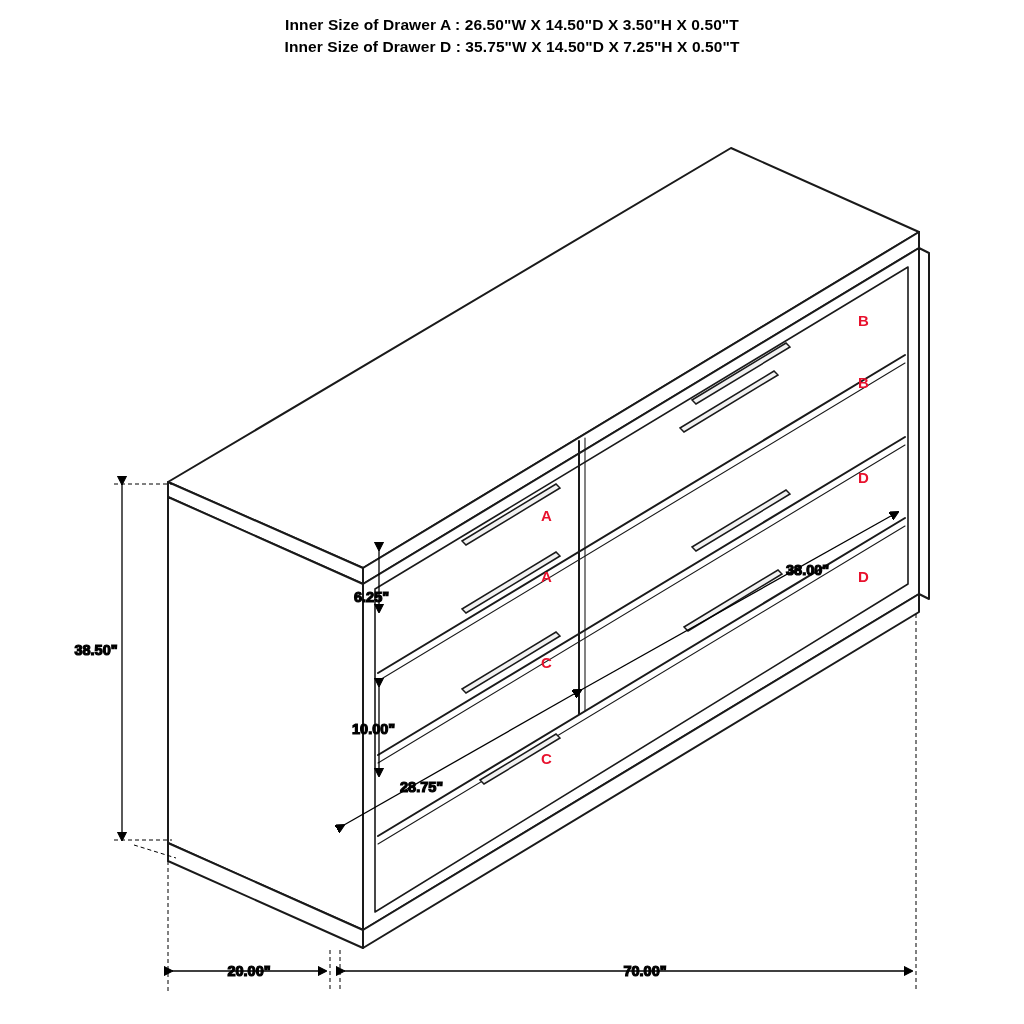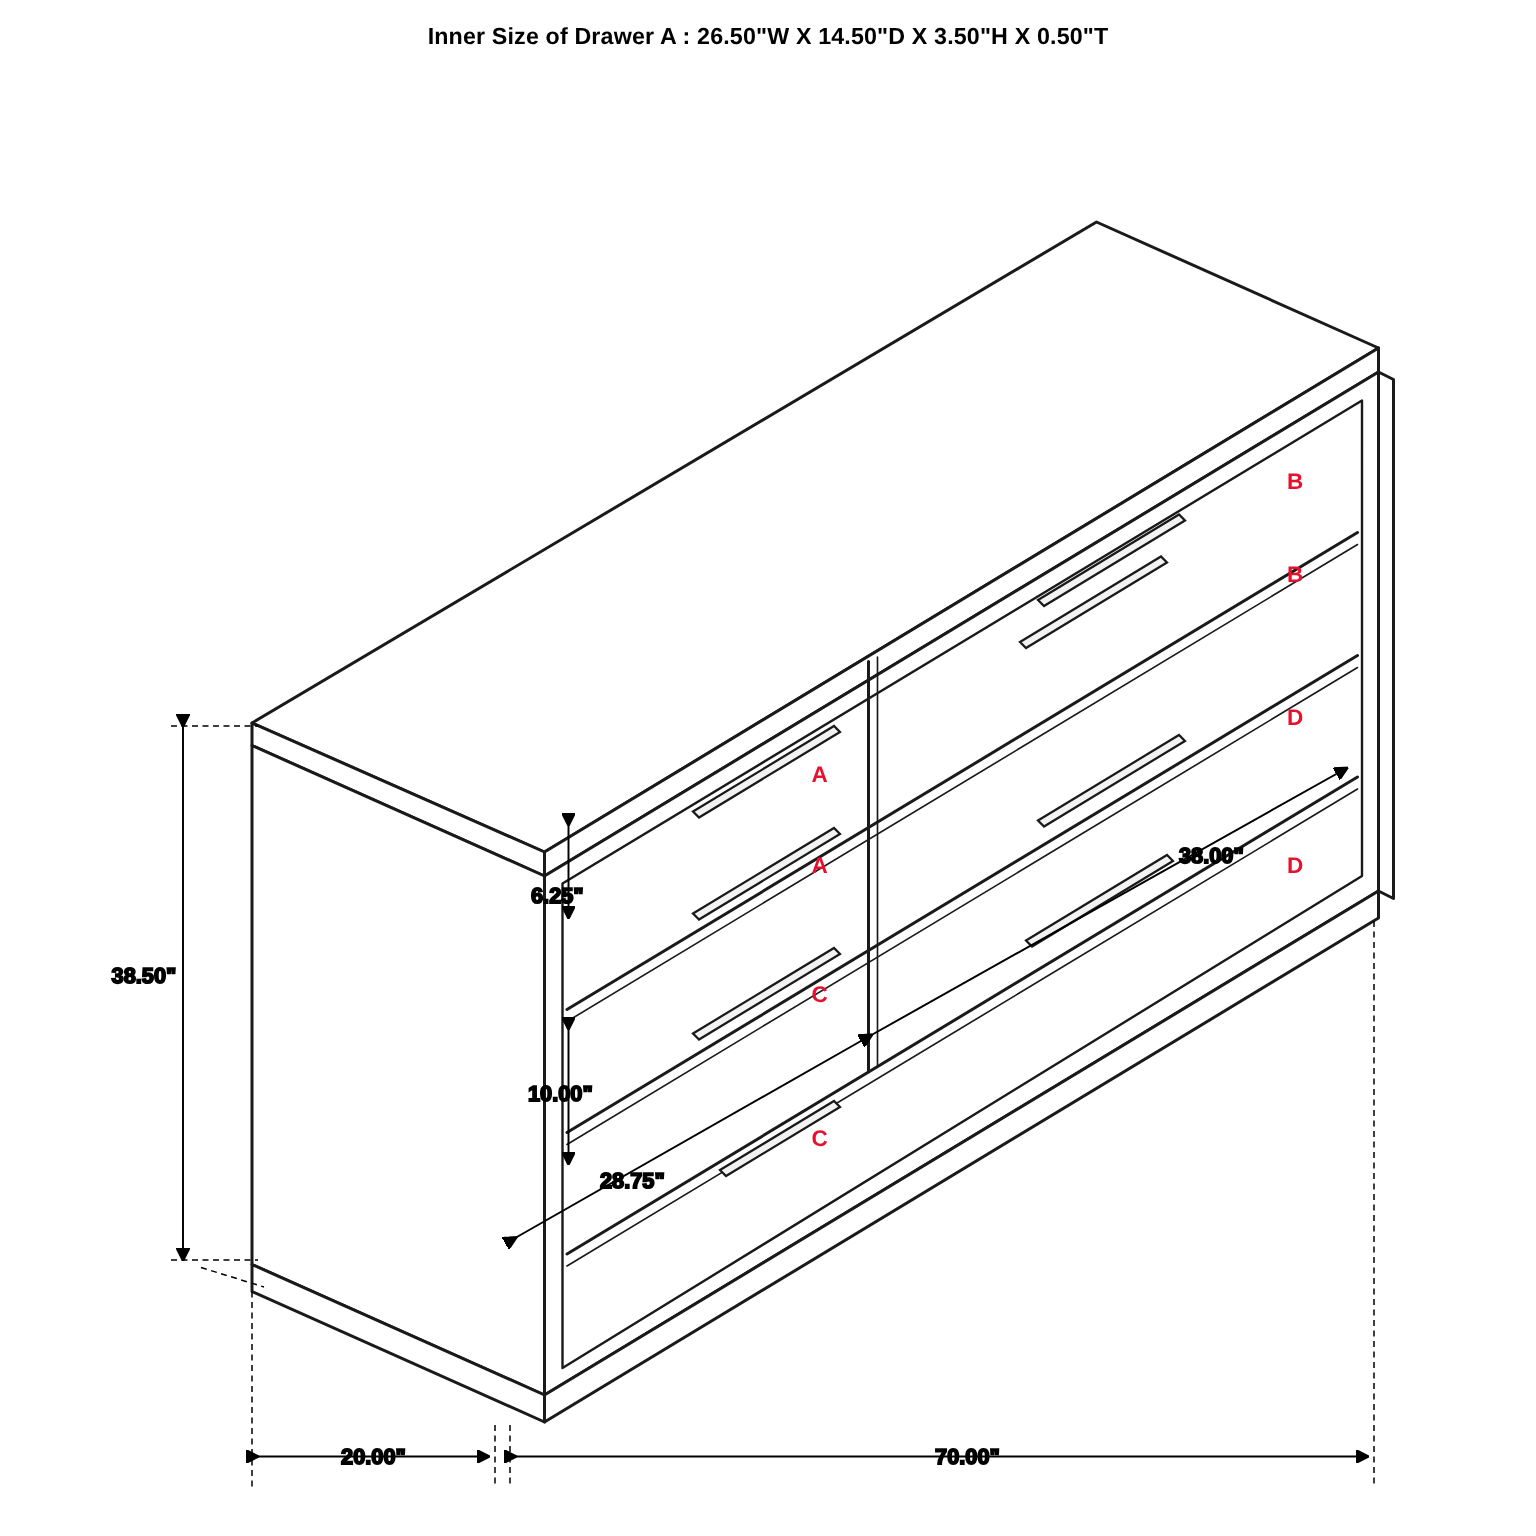--- a/index.html
+++ b/index.html
@@ -53,20 +53,21 @@
     fill: #e8112d;
   }
 </style>
 </head>
 <body>
 
 <div id="stage">
 
   <div class="spec-list">
     <div class="spec-line">Inner Size of Drawer A : 26.50"W X 14.50"D X 3.50"H X 0.50"T</div>
+    <div class="spec-line">Inner Size of Drawer D : 35.75"W X 14.50"D X 7.25"H X 0.50"T</div>
   </div>
 
   <svg id="drawing" viewBox="0 0 1024 1024">
 
     <g fill="#ffffff" stroke="#1a1a1a" stroke-width="2" stroke-linejoin="round" stroke-linecap="round">
 
       <polygon points="731,148 919,232 363,568 168,482"></polygon>
 
       <polygon points="168,482 363,568 363,584 168,497"></polygon>
       <polygon points="919,232 919,248 363,584 363,568"></polygon>

